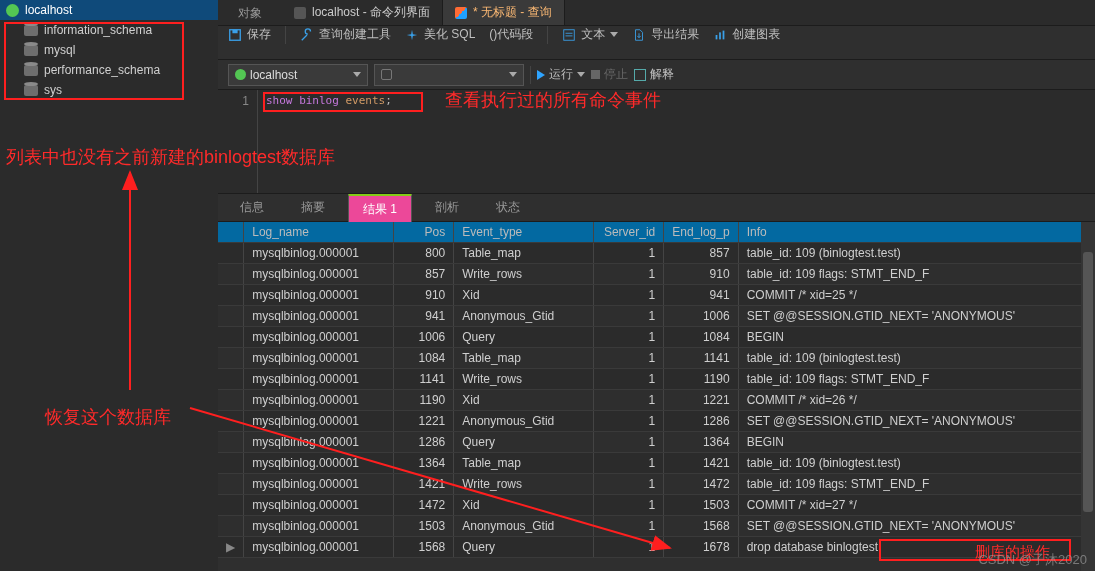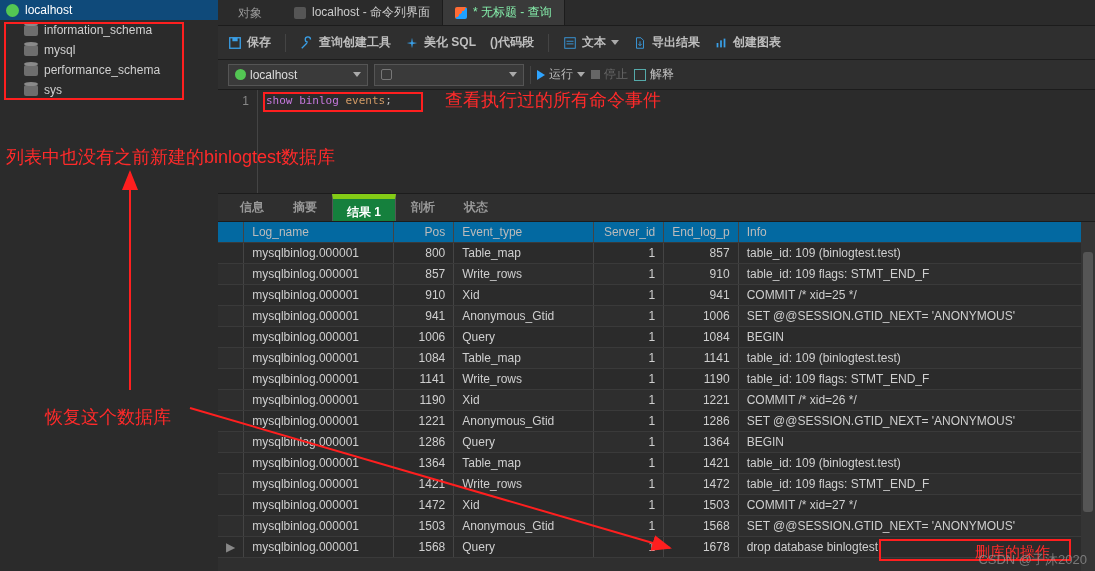--- a/index.html
+++ b/index.html
@@ -80,39 +80,38 @@
   color: #999;
 }
 .tab {
   display: flex; align-items: center; gap: 6px;
   padding: 8px 12px;
   border-right: 1px solid #1c1c1c;
   color: #ccc;
 }
 .tab.active {
   background: #3a3a3a;
-  color: #86efac;
+  color: #fdba74;
 }
 .tab-icon {
   width: 12px; height: 12px; display:inline-block;
 }
 .tab-icon.cli { background: #555; border-radius: 2px; }
 .tab-icon.query {
   background: linear-gradient(135deg,#ff6b35 50%,#1fa0ff 50%);
   border-radius: 2px;
 }
 
 .toolbar {
   height: 34px;
   display: flex;
-  align-items: center;
+  align-items: flex-start;
   gap: 14px;
   padding: 0 10px;
   border-bottom: 1px solid #1c1c1c;
-  font-weight: bold;
 }
 .tool {
   display: flex; align-items: center; gap: 5px;
   color: #bfbfbf; cursor: pointer;
 }
 .tool svg { width: 14px; height: 14px; }
 .sep { width:1px; height:18px; background:#444; }
 
 .runbar {
   height: 30px;
@@ -162,30 +161,30 @@
 .red-box-sql {
   position: absolute;
   left: 45px; top: 2px;
   width: 160px; height: 20px;
   border: 2px solid #ff1f1f;
   pointer-events: none;
 }
 
 .result-tabs {
   height: 28px;
-  display:flex; 
+  display:flex; align-items: center;
   border-bottom: 1px solid #1c1c1c;
-  padding-left: 8px; gap: 1px; font-weight: bold;
+  padding-left: 8px; gap: 9px;
 }
 .rtab {
   padding: 5px 14px; color:#999; cursor:pointer;
 }
 .rtab.active {
-  background:#15803d; color:#fff;
-  border-top:5px solid #84cc16;border-left:1px solid #555;border-right:1px solid #555;
+  background:#ec4899; color:#fff;
+  border-top:3px solid #84cc16;border-left:1px solid #555;border-right:1px solid #555;
 }
 
 .grid {
   flex: 1;
   overflow: hidden;
   position: relative;
 }
 table {
   width: 100%;
   border-collapse: collapse;

